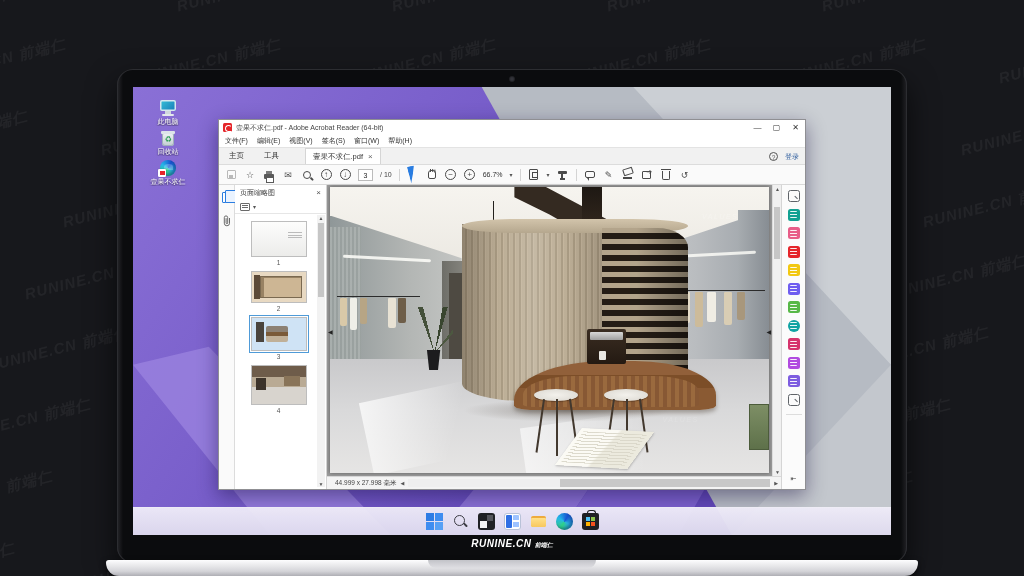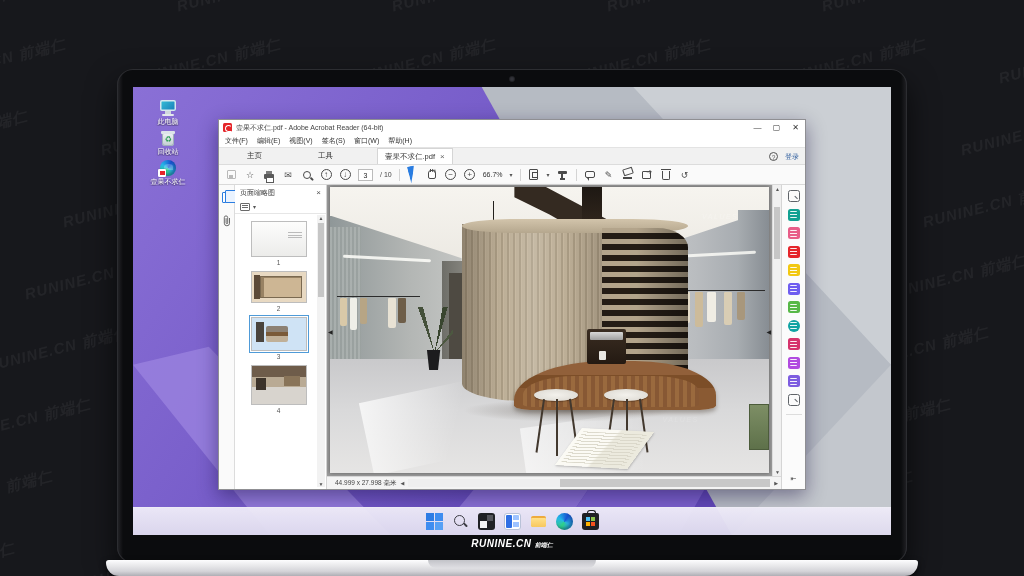--- a/index.html
+++ b/index.html
@@ -101,21 +101,21 @@
   .acro-ico { width:9px; height:9px; background:#e5252a; border-radius:1.5px; position:relative; margin-right:4px; }
   .acro-ico::after { content:""; position:absolute; left:2px; top:2px; width:5px; height:5px;
     border:1.2px solid #fff; border-radius:50% 50% 0 50%; border-right-color:transparent; }
   .title-text { font-size:7px; color:#444; flex:1 1 auto; white-space:nowrap; overflow:hidden; }
   .winctl { display:flex; height:100%; }
   .winctl span { width:19px; text-align:center; line-height:15px; font-size:8px; color:#333; cursor:pointer; }
   .menubar { height:13px; display:flex; gap:9px; align-items:center; padding-left:6px; background:#fff;
     border-bottom:1px solid #e3e3e3; flex:0 0 auto; }
   .menubar span { cursor:pointer; color:#333; }
   .tabbar { height:17px; background:#f1f1f1; display:flex; align-items:flex-end; flex:0 0 auto; border-bottom:1px solid #dcdcdc; position:relative; }
-  .tab { padding:0 28px; height:17px; line-height:17px; cursor:pointer; color:#333; font-size:7.5px; }
+  .tab { padding:0 10px; height:17px; line-height:17px; cursor:pointer; color:#333; font-size:7.5px; }
   .tab-doc { background:#fff; border:1px solid #d5d5d5; border-bottom:none; height:16px; line-height:15px;
     display:flex; align-items:flex-end; gap:5px; margin-left:16px; padding:0 7px; }
   .tab-doc .x { color:#666; cursor:pointer; font-size:8px; }
   .tabbar-right { position:absolute; right:6px; top:0; height:17px; display:flex; align-items:center; gap:7px; }
   .help-circ { width:9px; height:9px; border:1px solid #555; border-radius:50%; text-align:center;
     line-height:9px; font-size:6.5px; color:#555; cursor:pointer; }
   .signin { color:#2e5d9e; cursor:pointer; }
   .toolbar { height:20px; background:#fafafa; border-bottom:1px solid #d9d9d9; display:flex; align-items:center;
     padding:0 6px; gap:7px; flex:0 0 auto; }
   .tbtn { width:12px; height:12px; position:relative; cursor:pointer; display:flex; align-items:center; justify-content:center;

